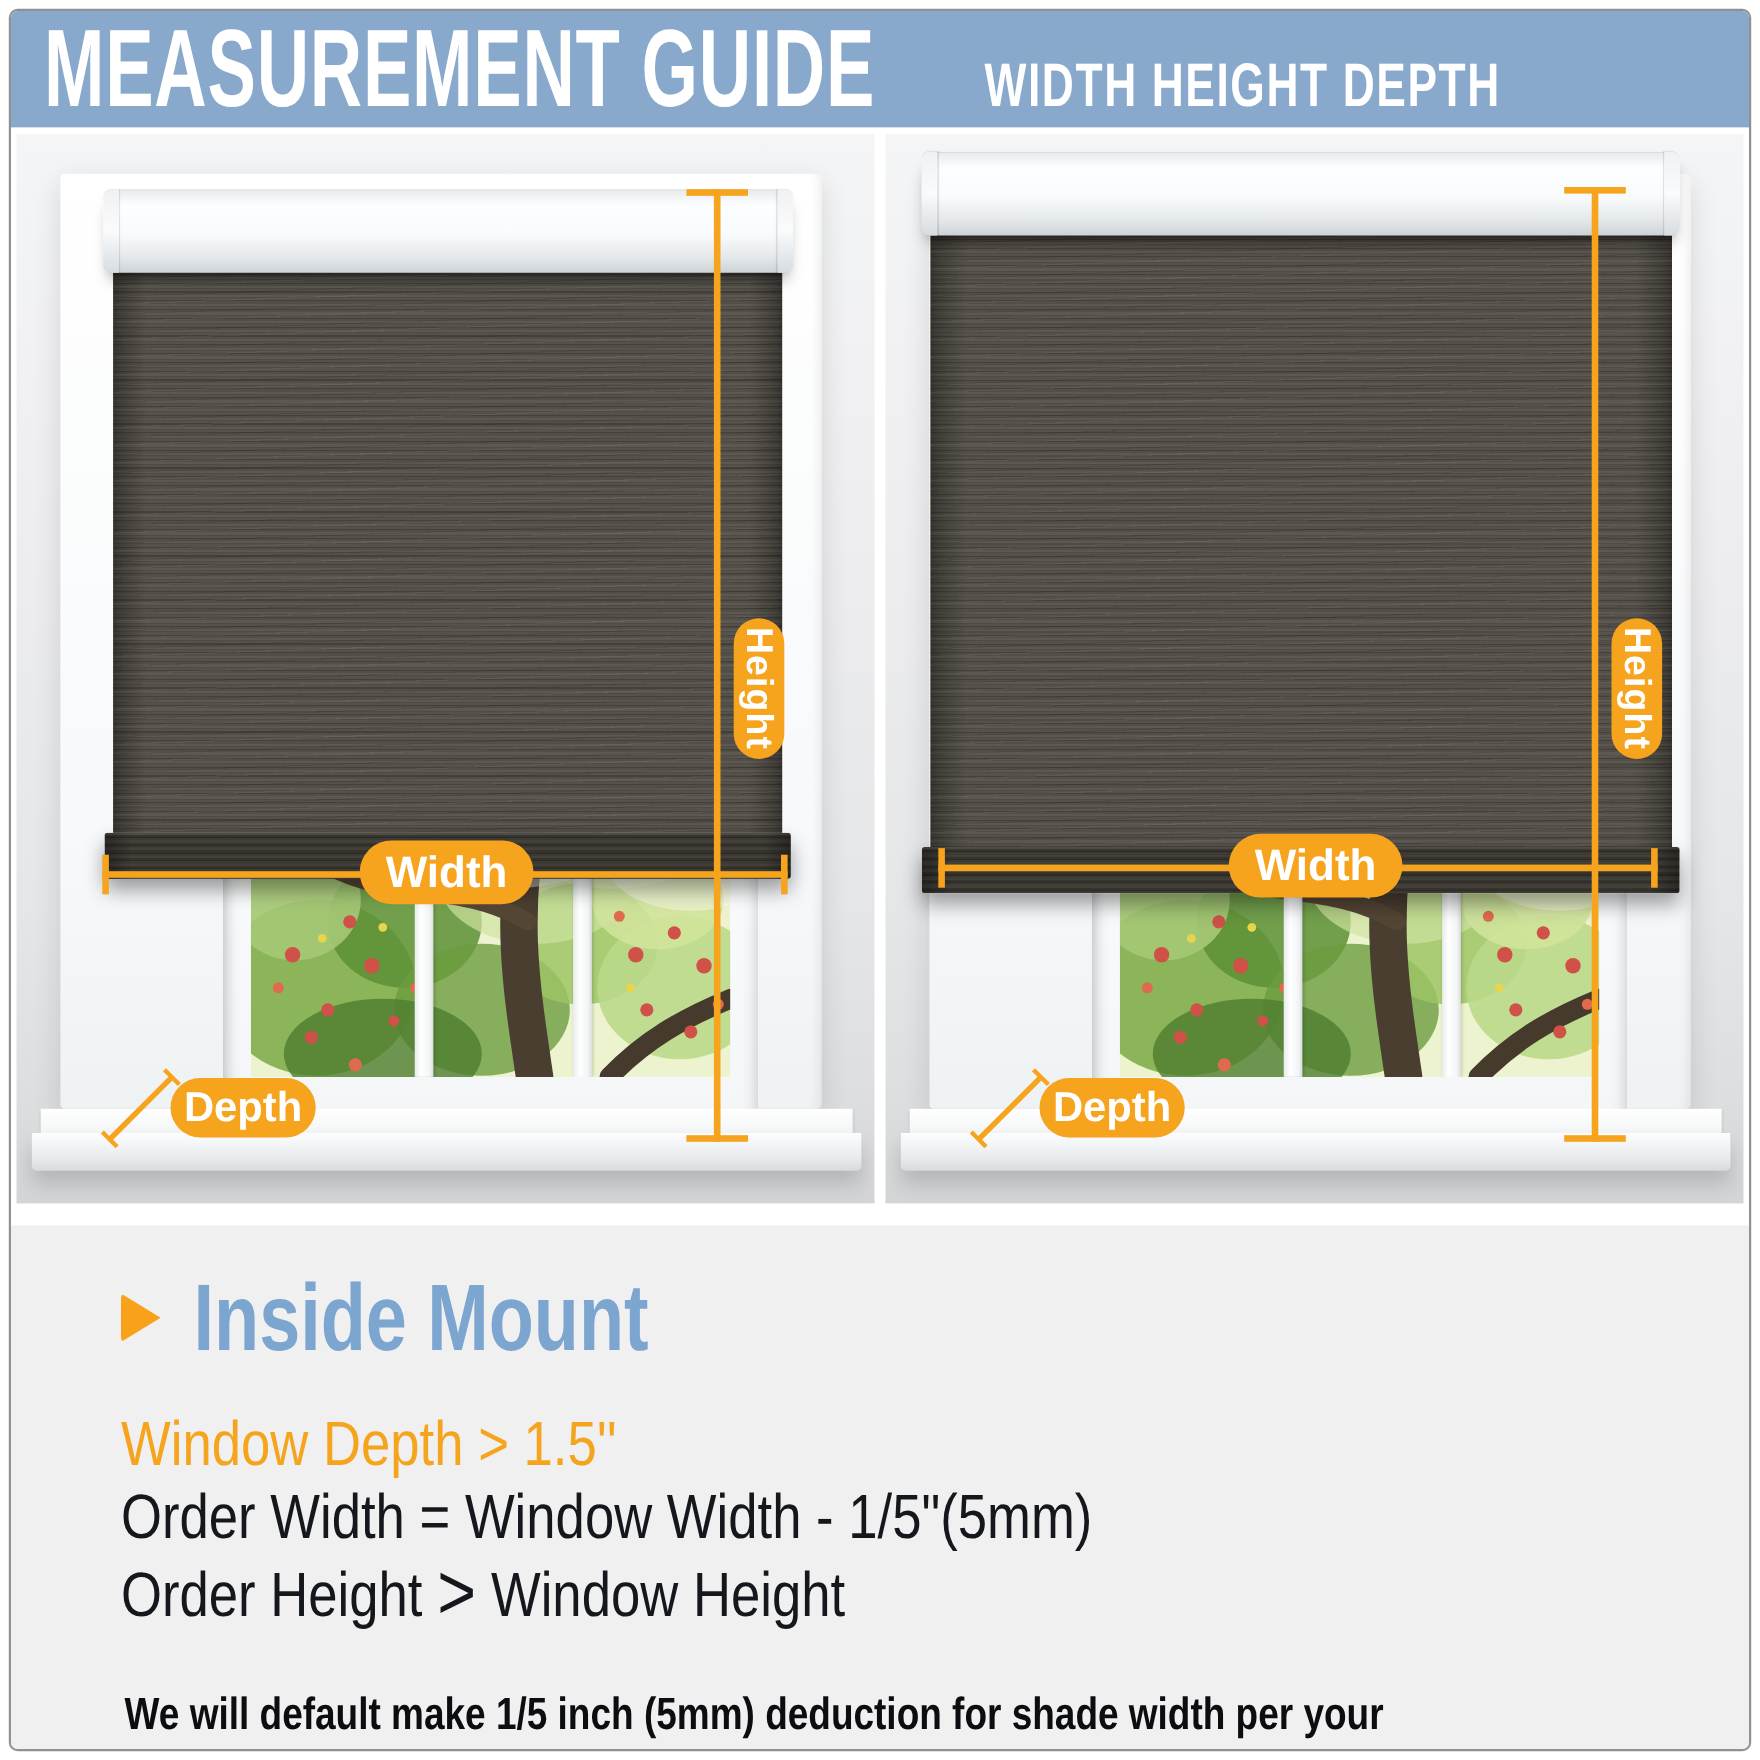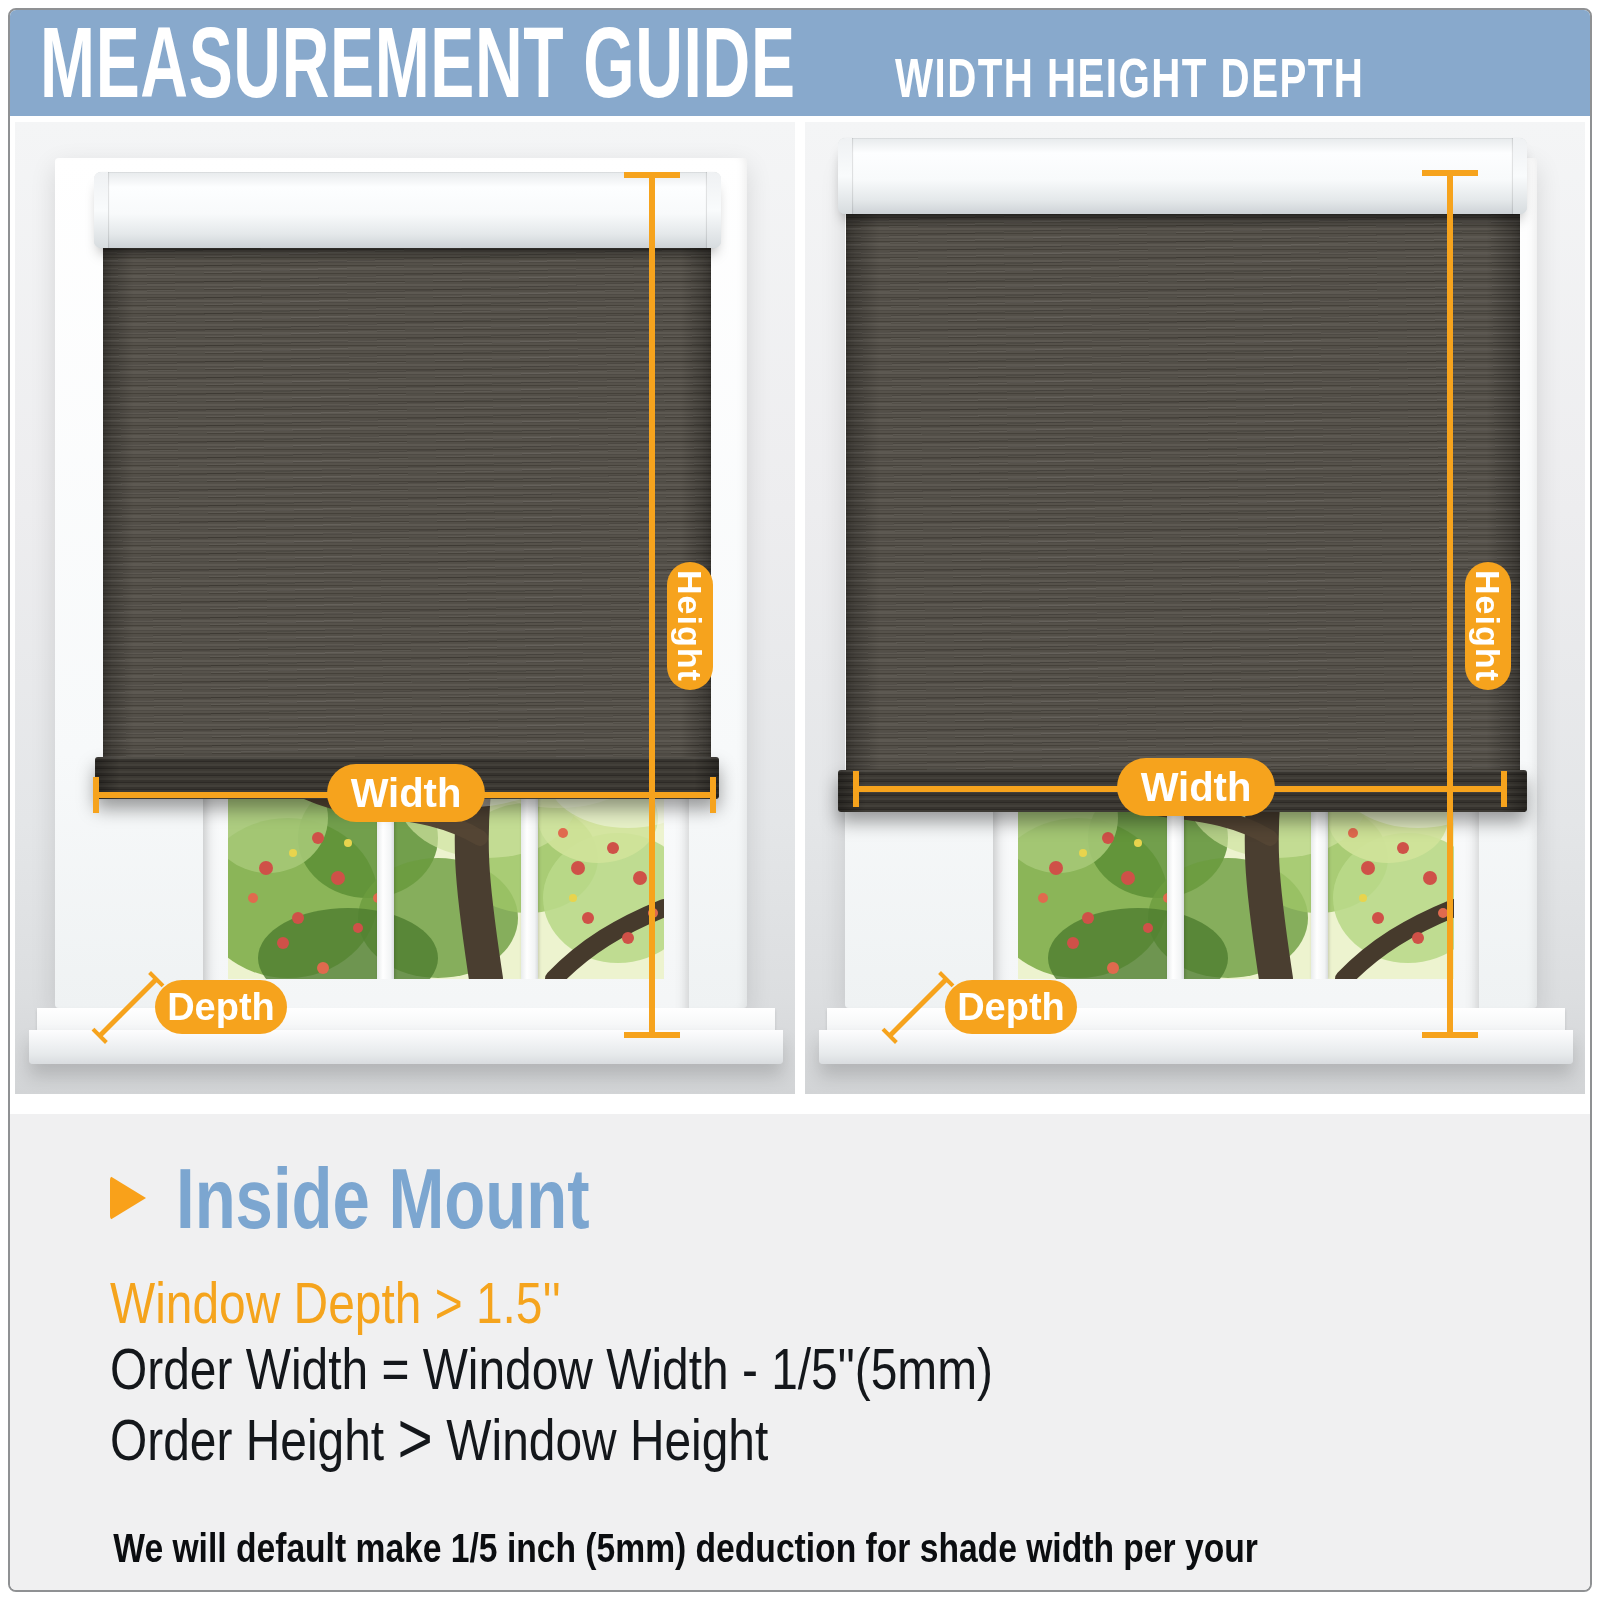--- a/index.html
+++ b/index.html
@@ -108,21 +108,21 @@
   .pill { position:absolute; background:#f6a31d; color:#ffffff; font-weight:bold;
     border-radius:999px; text-align:center; }
   .wpill { width:158px; height:58px; font-size:40px; line-height:58px;text-align:center; }
   .dpill { left:140px; top:838px; width:132px; height:54px; font-size:38px; line-height:54px;margin-top:20px; }
   .hpill { width:46px; height:128px; font-size:34px;
     writing-mode:vertical-rl; text-orientation:mixed; line-height:46px; letter-spacing:1px; }
 
   
   .info { position:absolute; left:0; top:1104px; width:1584px; height:480px;
     background:#f0f0f1; padding:40px 0 0 100px; }
-  .sec-head { display:flex; align-items:center; margin-bottom:28px; }
+  .sec-head { display:flex; align-items:center; margin-bottom:38px; }
   .tri { width:0; height:0; border-left:36px solid #f9a11a;
     border-top:22px solid transparent; border-bottom:22px solid transparent;
     margin-right:30px; border-radius:4px; }
   .sec-title { color:#7ca6d0; font-weight:bold; font-size:86px; line-height:88px;
     display:inline-block; transform:scaleX(.78); transform-origin:0 50%; white-space:nowrap; }
   .rule { font-size:57px; line-height:66px; color:#14171b;
     display:block; transform:scaleX(.84); transform-origin:0 50%; white-space:nowrap; }
   .rule--orange { color:#f5a41d; }
   .rule .gt-big { font-size:72px; font-weight:400; display:inline-block; transform:translateY(3px);
     margin:0 16px; }

